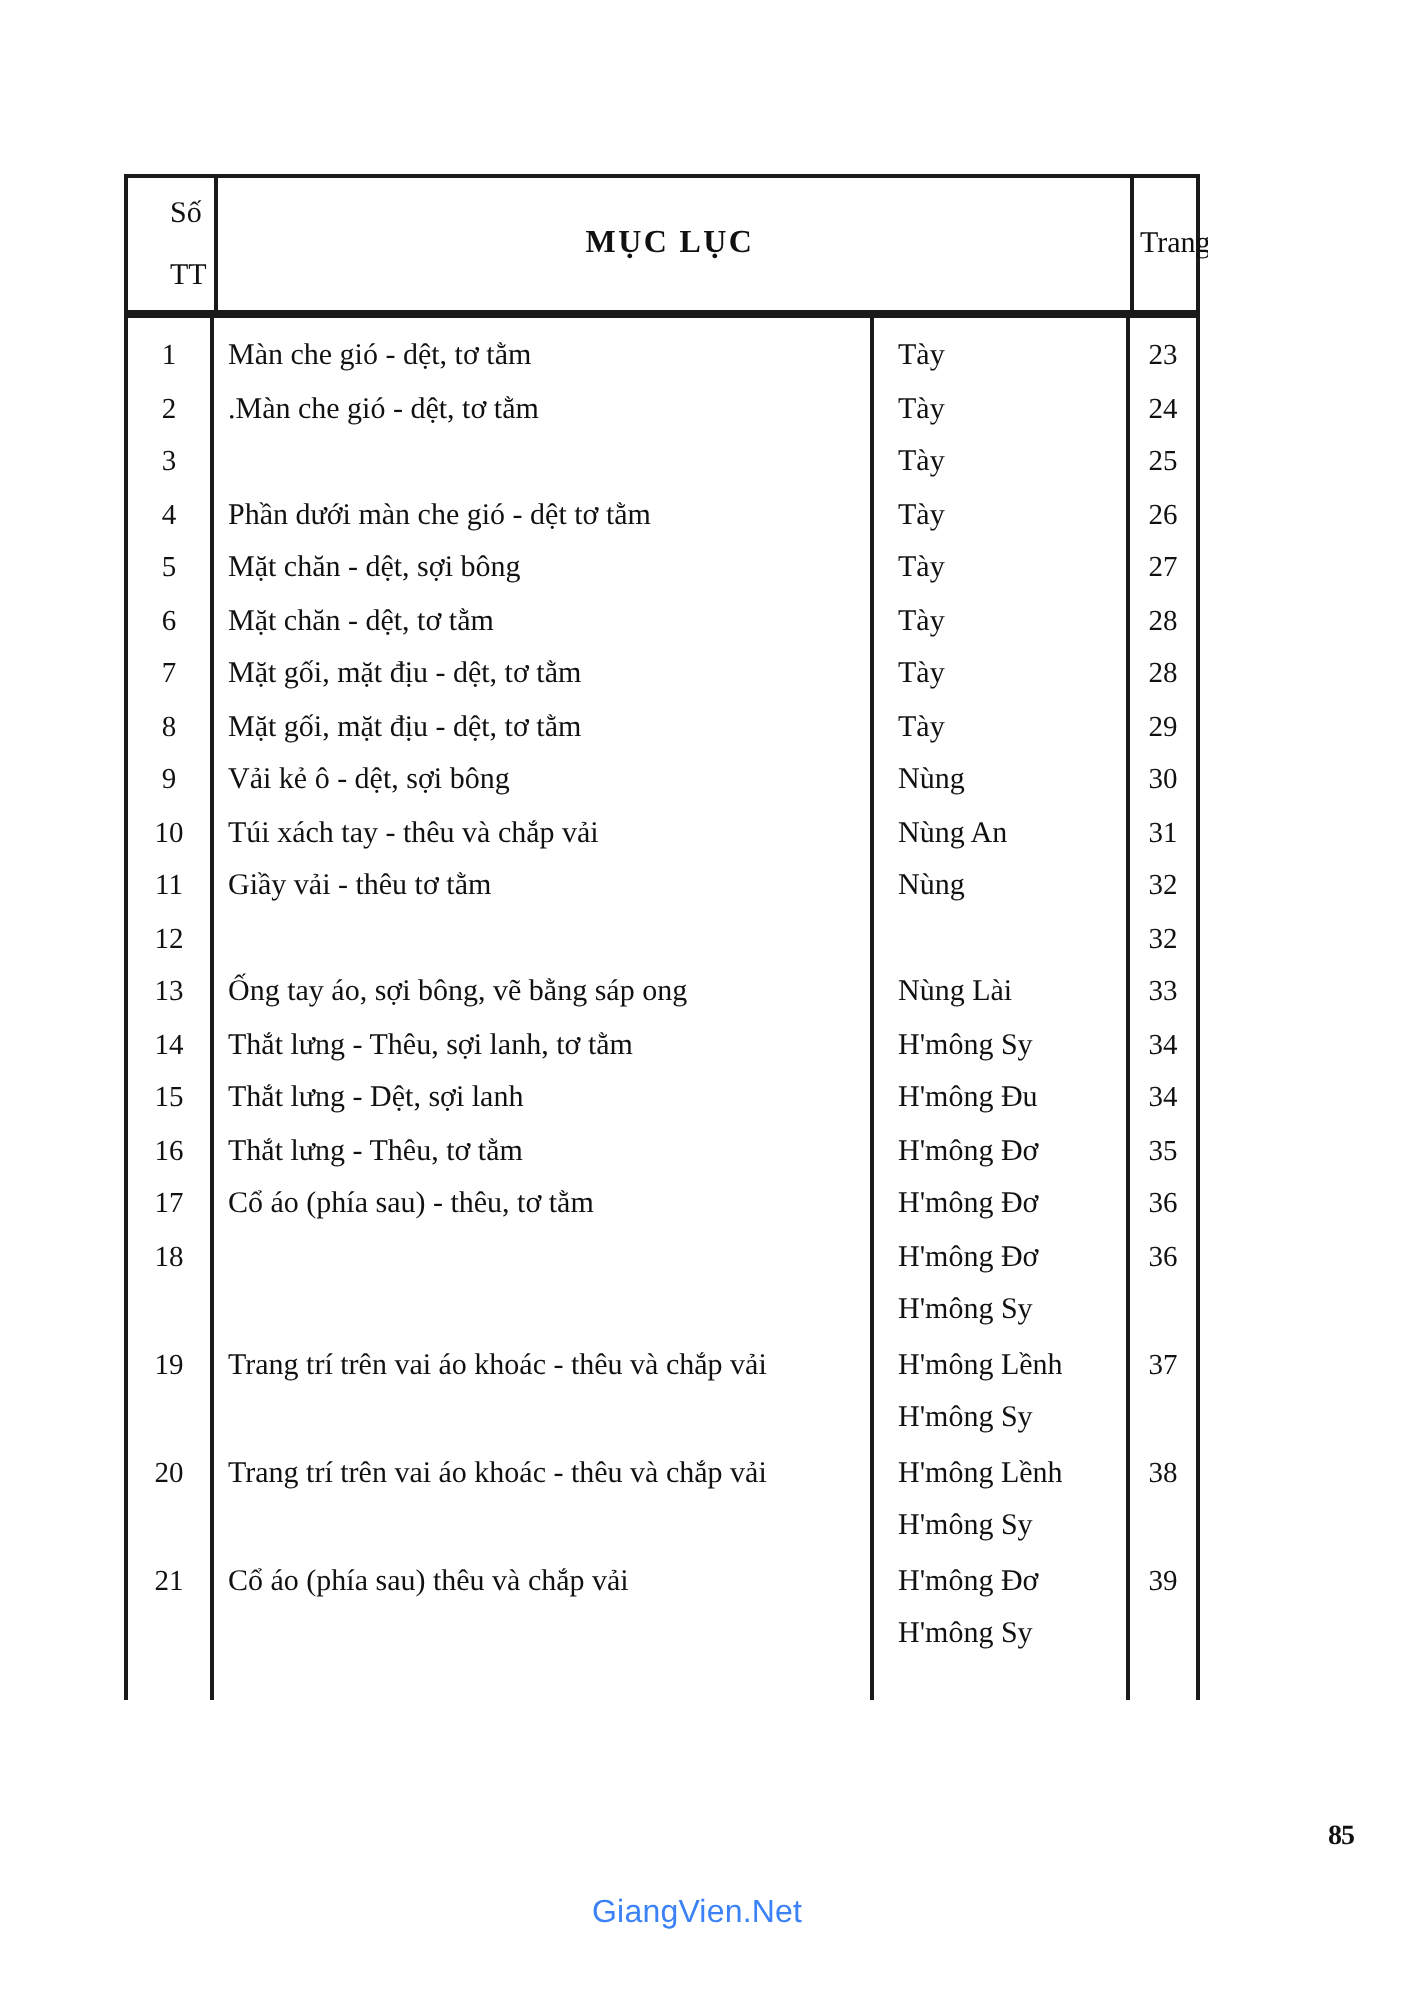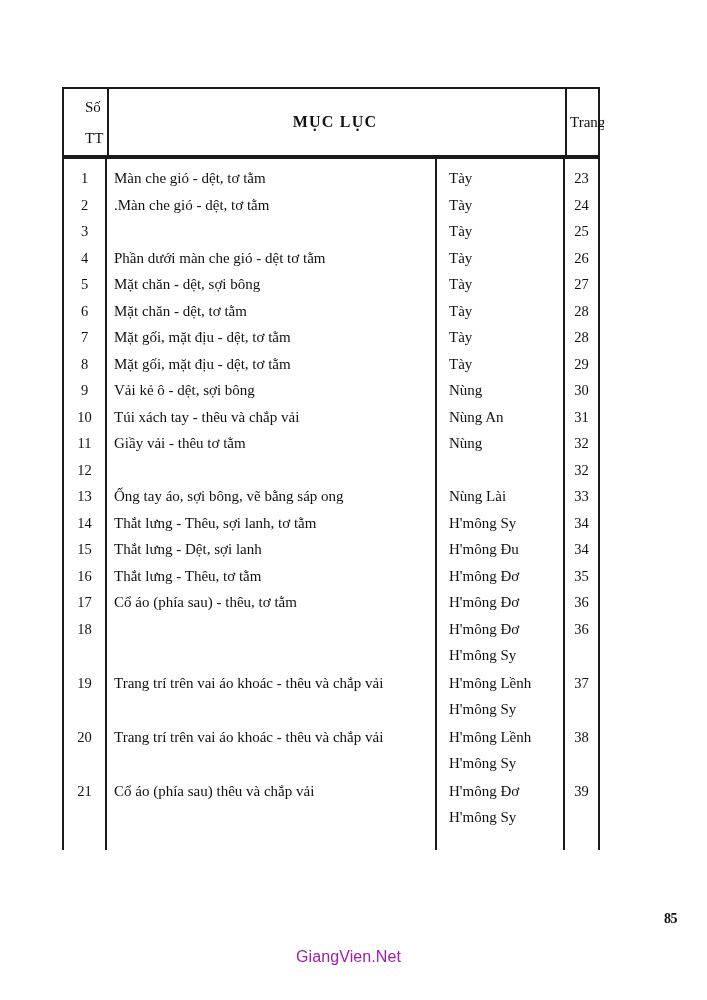--- a/index.html
+++ b/index.html
@@ -164,21 +164,21 @@
     font-weight: bold;
     letter-spacing: -0.5px;
     margin-left: 28px;
   }
   .watermark {
     position: absolute;
     left: 296px;
     top: 948px;
     font-family: "Liberation Sans", "DejaVu Sans", sans-serif;
     font-size: 16px;
-    color: #a21caf;
+    color: #3b82f6;
     letter-spacing: 0.1px;
   }
 </style>
 </head>
 <body>
 
 <div class="page">
 
   <div class="toc-table">
 

